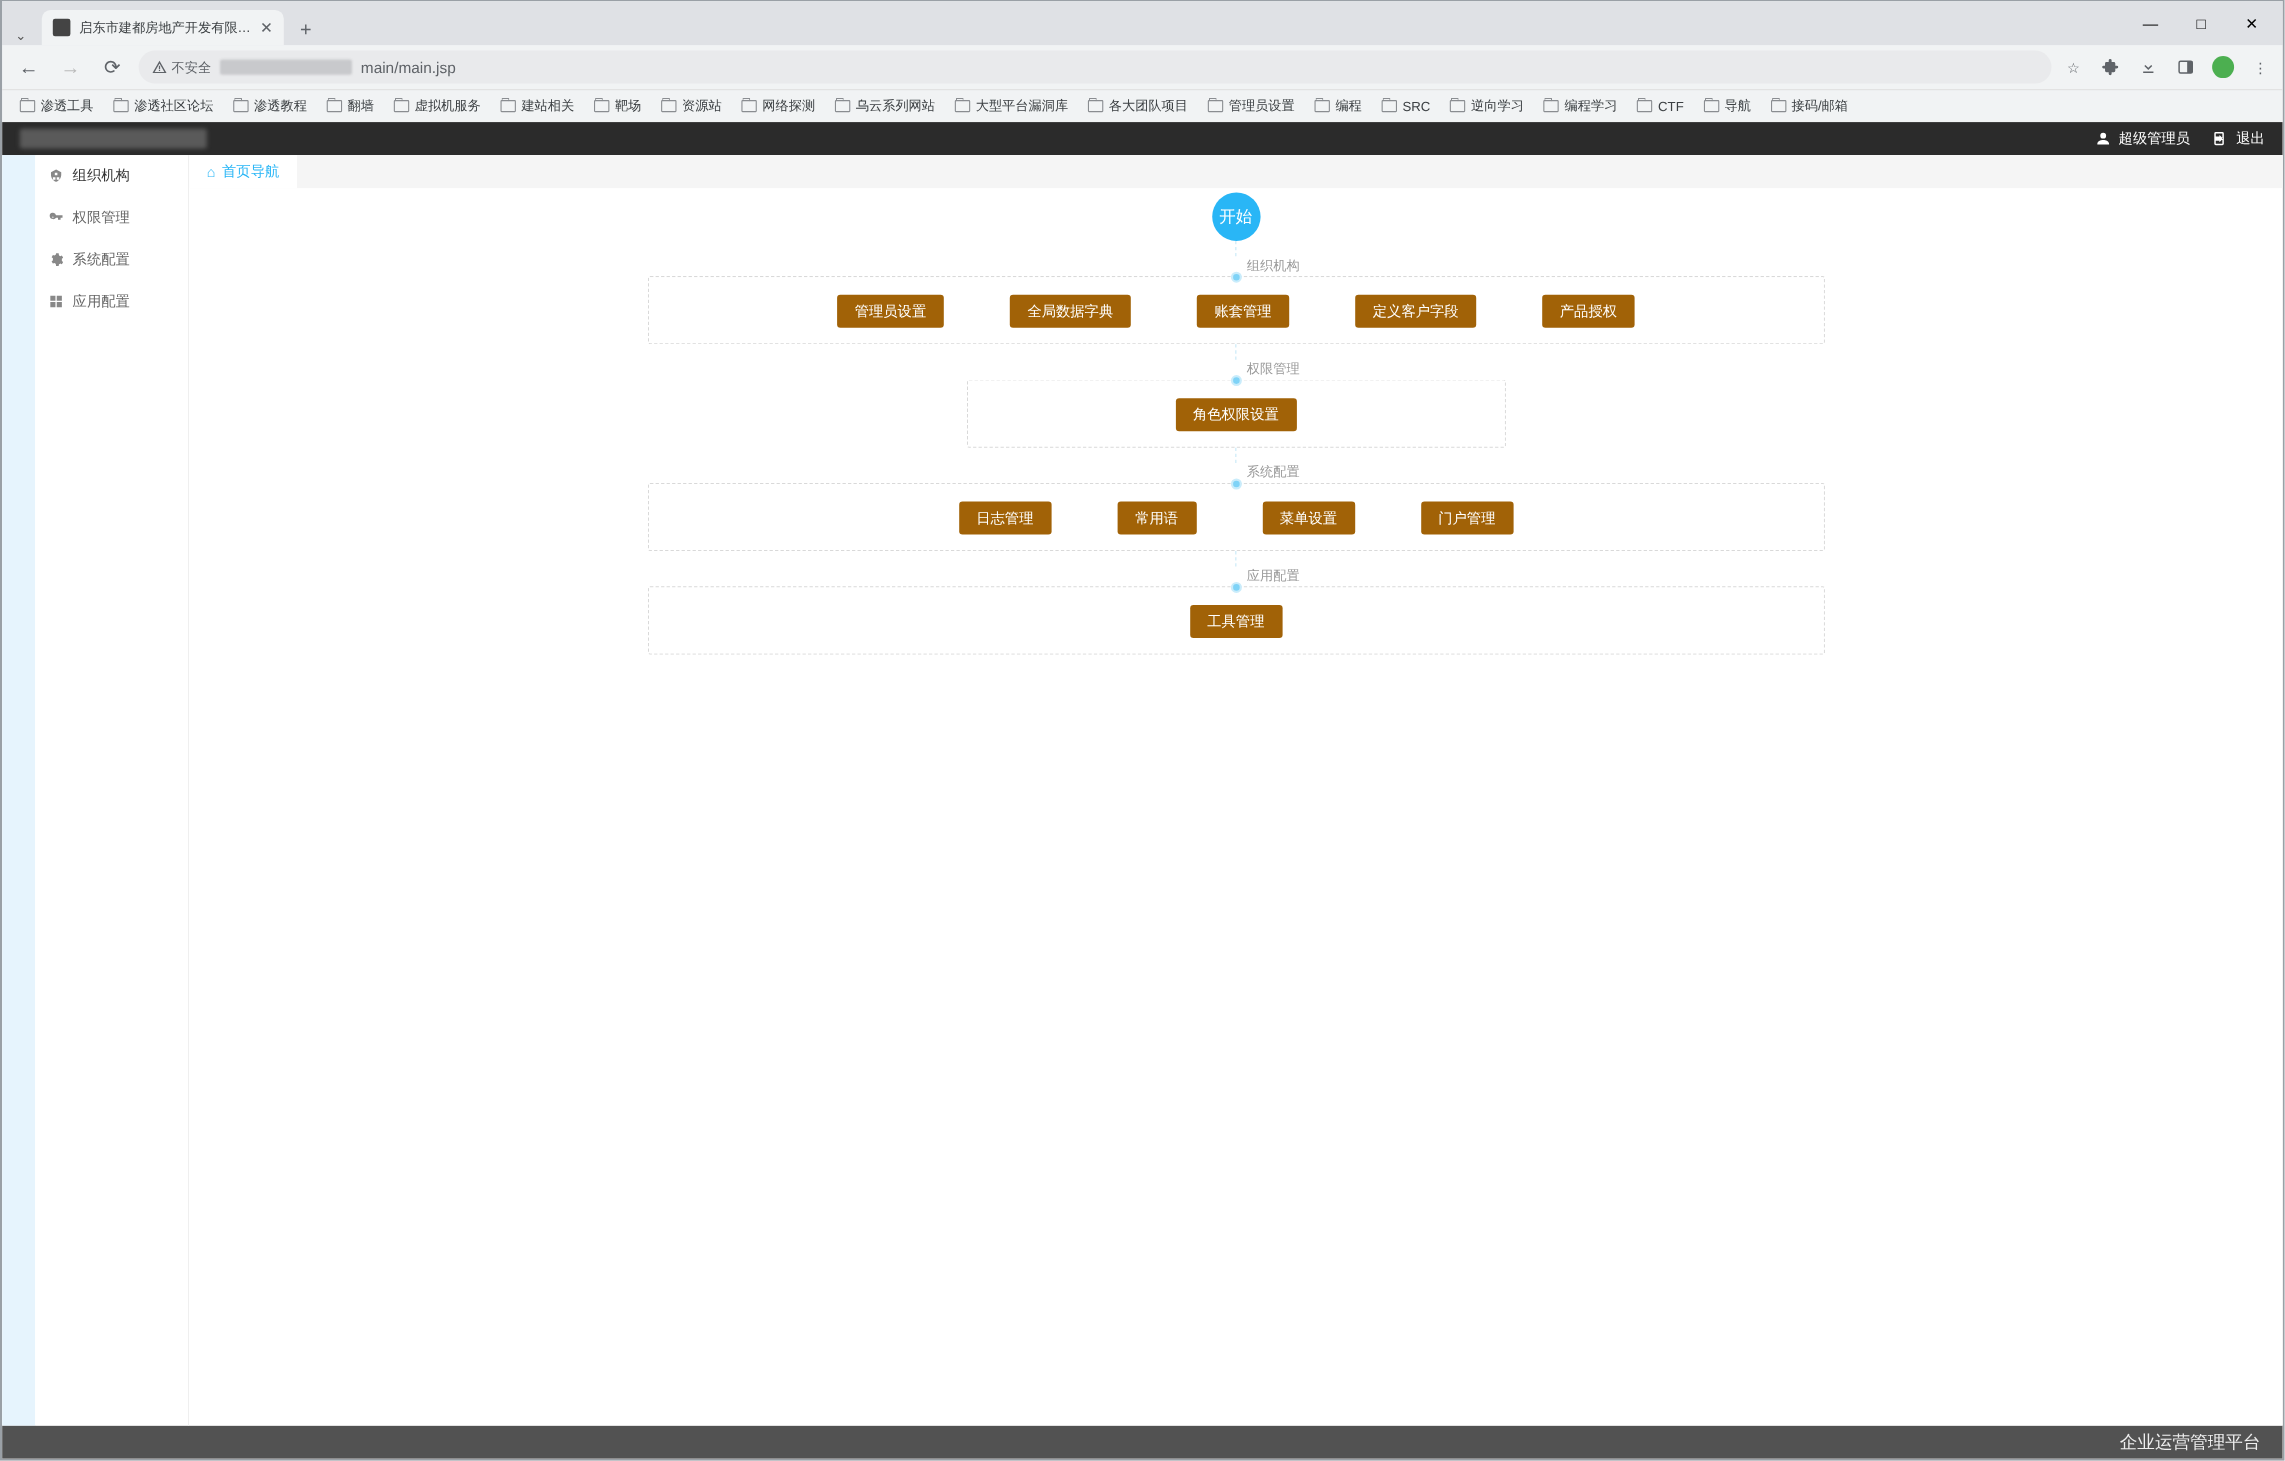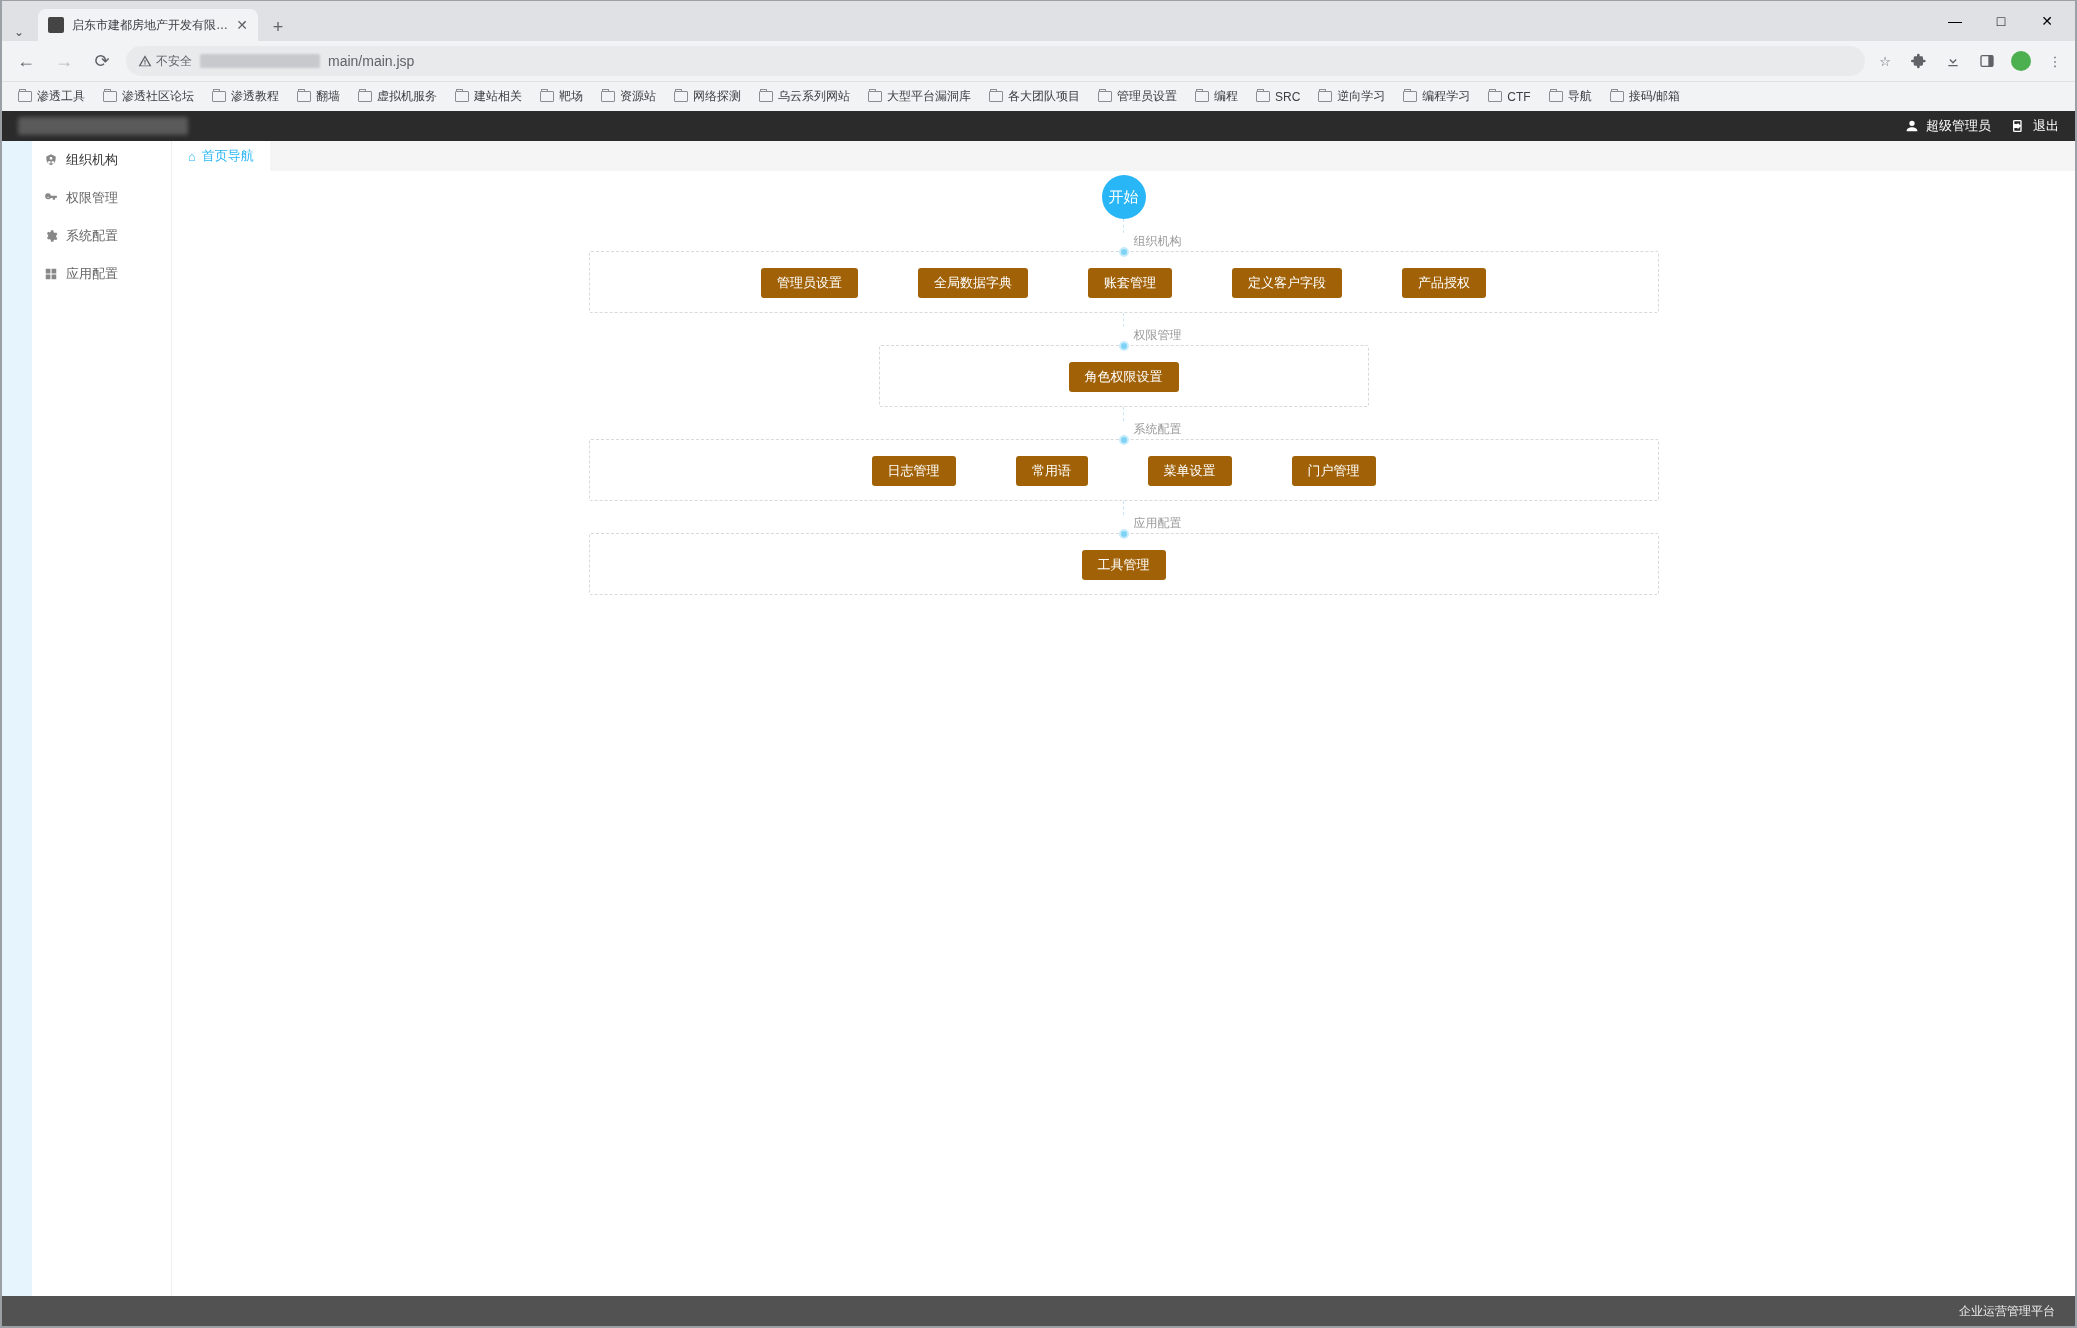--- a/index.html
+++ b/index.html
@@ -58,21 +58,21 @@
 .flow { position: relative; width: 1070px; margin: 0 auto; }
 .start-circle { width: 44px; height: 44px; border-radius: 50%; background: #29b6f6; color: #fff; display: flex; align-items: center; justify-content: center; font-size: 15px; margin: 0 auto; cursor: pointer; }
 .connector { width: 1px; height: 14px; border-left: 1px dashed #c7e8f7; margin: 0 auto; }
 .dot { width: 10px; height: 10px; border-radius: 50%; background: #7fd3f7; border: 2px solid #c9ecfb; margin: -2px auto 0; position: relative; z-index: 2; }
 .sect-label-wrap { text-align: center; height: 16px; }
 .sect-label2 { font-size: 12px; color: #999; display: inline-block; transform: translateX(34px); }
 .box { border: 1px dashed #d9d9d9; border-radius: 2px; padding: 16px 10px 14px; display: flex; justify-content: center; gap: 60px; margin-top: -6px; }
 .box.narrow { width: 490px; margin-left: auto; margin-right: auto; gap: 40px; }
 .btn { background: #a16207; color: #fff; border: none; border-radius: 3px; padding: 6px 16px; font-size: 13px; cursor: pointer; min-width: 72px; text-align: center; }
 
-.app-footer { height: 30px; background: #525252; color: #eee; display: flex; align-items: center; justify-content: flex-end; padding: 0 20px; font-size: 12px; }
+.app-footer { height: 30px; background: #525252; color: #eee; display: flex; align-items: center; justify-content: flex-end; padding: 0 20px; font-size: 16px; }
 
 
 .outer { border: 2px solid #9aa0a6; border-top-width: 1px; height: 100vh; display: flex; flex-direction: column; }
 .app { flex: 1; }
 
 svg { display: block; }
 </style>
 </head>
 <body>
 

